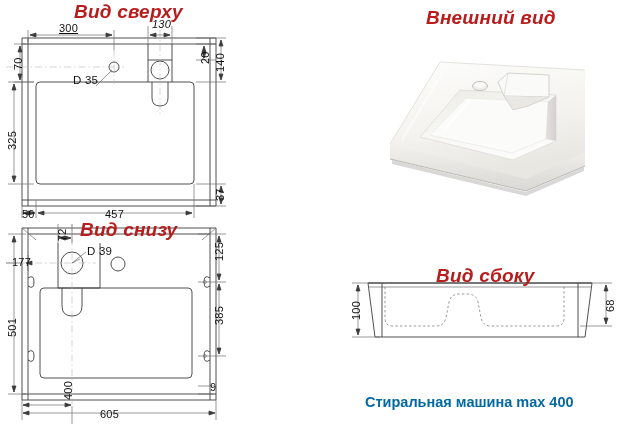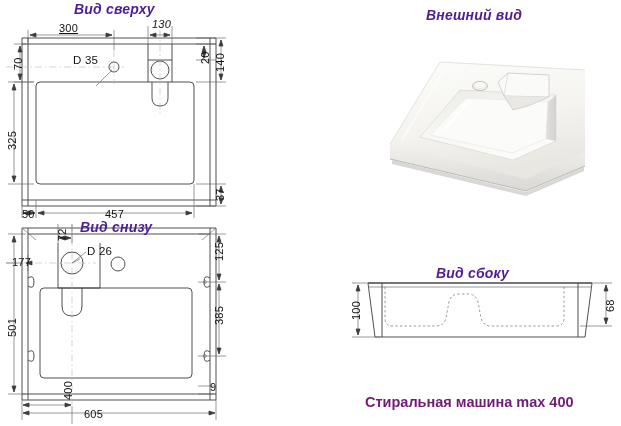--- a/index.html
+++ b/index.html
@@ -1,20 +1,20 @@
 <!DOCTYPE html>
 <html><head>
 <meta charset="utf-8">
 <style>
   html,body{margin:0;padding:0;background:#fff;}
   body{width:621px;height:426px;position:relative;overflow:hidden;
        font-family:"Liberation Sans",sans-serif;color:#1a1a1a;}
-  .vtitle{position:absolute;font-style:italic;font-weight:bold;font-size:14px;
-          letter-spacing:.2px;white-space:nowrap;color:#4c1d95;}
-  .caption{position:absolute;font-weight:bold;font-size:14.5px;white-space:nowrap;color:#701a75;}
+  .vtitle{position:absolute;font-style:italic;font-weight:bold;font-size:19px;
+          letter-spacing:.2px;white-space:nowrap;color:#b91c1c;}
+  .caption{position:absolute;font-weight:bold;font-size:14.5px;white-space:nowrap;color:#0369a1;}
   .dim{position:absolute;font-size:11px;color:#111;white-space:nowrap;letter-spacing:.2px;}
   .dim.rot{transform:rotate(-90deg);transform-origin:left top;}
   svg{position:absolute;left:0;top:0;overflow:visible;}
   .ln{stroke:#3c3c3c;stroke-width:.9;fill:none;}
   .ln2{stroke:#6f6f6f;stroke-width:.7;fill:none;}
   .dash{stroke:#6f6f6f;stroke-width:.7;fill:none;stroke-dasharray:2.4 2.2;}
   .ctr{stroke:#b9b9b9;stroke-width:.6;fill:none;stroke-dasharray:7 3 1.5 3;}
   .arrw{stroke:#3c3c3c;stroke-width:.8;fill:#3c3c3c;}
   .photo{position:absolute;}
 </style>
@@ -203,31 +203,31 @@
 
 <div class="dim" style="left:59px;top:22px;text-decoration:underline;">300</div>
 <div class="dim" style="left:152px;top:18px;font-style:italic;">130</div>
 <div class="dim rot" style="left:12px;top:70px;">70</div>
 <div class="dim rot" style="left:6px;top:150px;">325</div>
 <div class="dim rot" style="left:199px;top:64px;">20</div>
 <div class="dim rot" style="left:214px;top:72px;">140</div>
 <div class="dim rot" style="left:214px;top:201px;">37</div>
 <div class="dim" style="left:22px;top:208px;">50</div>
 <div class="dim" style="left:105px;top:208px;">457</div>
-<div class="dim" style="left:73px;top:54px;font-size:11.5px;">D 35</div>
+<div class="dim" style="left:73px;top:74px;font-size:11.5px;">D 35</div>
 
 <div class="dim rot" style="left:56px;top:241px;">72</div>
 <div class="dim" style="left:12px;top:256px;">177</div>
 <div class="dim rot" style="left:6px;top:337px;">501</div>
 <div class="dim rot" style="left:213px;top:261px;">125</div>
 <div class="dim rot" style="left:213px;top:325px;">385</div>
 <div class="dim" style="left:210px;top:381px;">9</div>
 <div class="dim rot" style="left:62px;top:400px;">400</div>
-<div class="dim" style="left:84px;top:408px;">605</div>
-<div class="dim" style="left:87px;top:245px;font-size:11.5px;">D 26</div>
+<div class="dim" style="left:100px;top:408px;">605</div>
+<div class="dim" style="left:87px;top:245px;font-size:11.5px;">D 39</div>
 
 <div class="dim rot" style="left:350px;top:320px;">100</div>
 <div class="dim rot" style="left:604px;top:312px;">68</div>
 
 <div class="vtitle" style="left:80px;top:219px;">Вид снизу</div>
 <div class="vtitle" style="left:426px;top:7px;">Внешний вид</div>
 <div class="vtitle" style="left:436px;top:232px;margin-top:33px;">Вид сбоку</div>
 <div class="caption" style="left:365px;top:394px;">Стиральная машина max 400</div>
 
 <div class="photo" style="left:380px;top:40px;width:215px;height:170px;">

